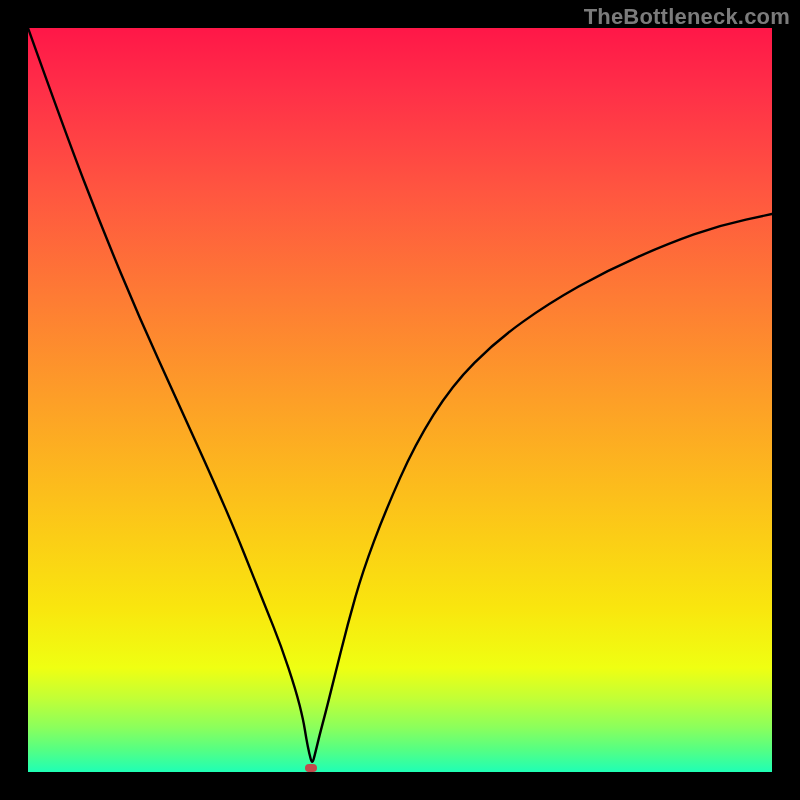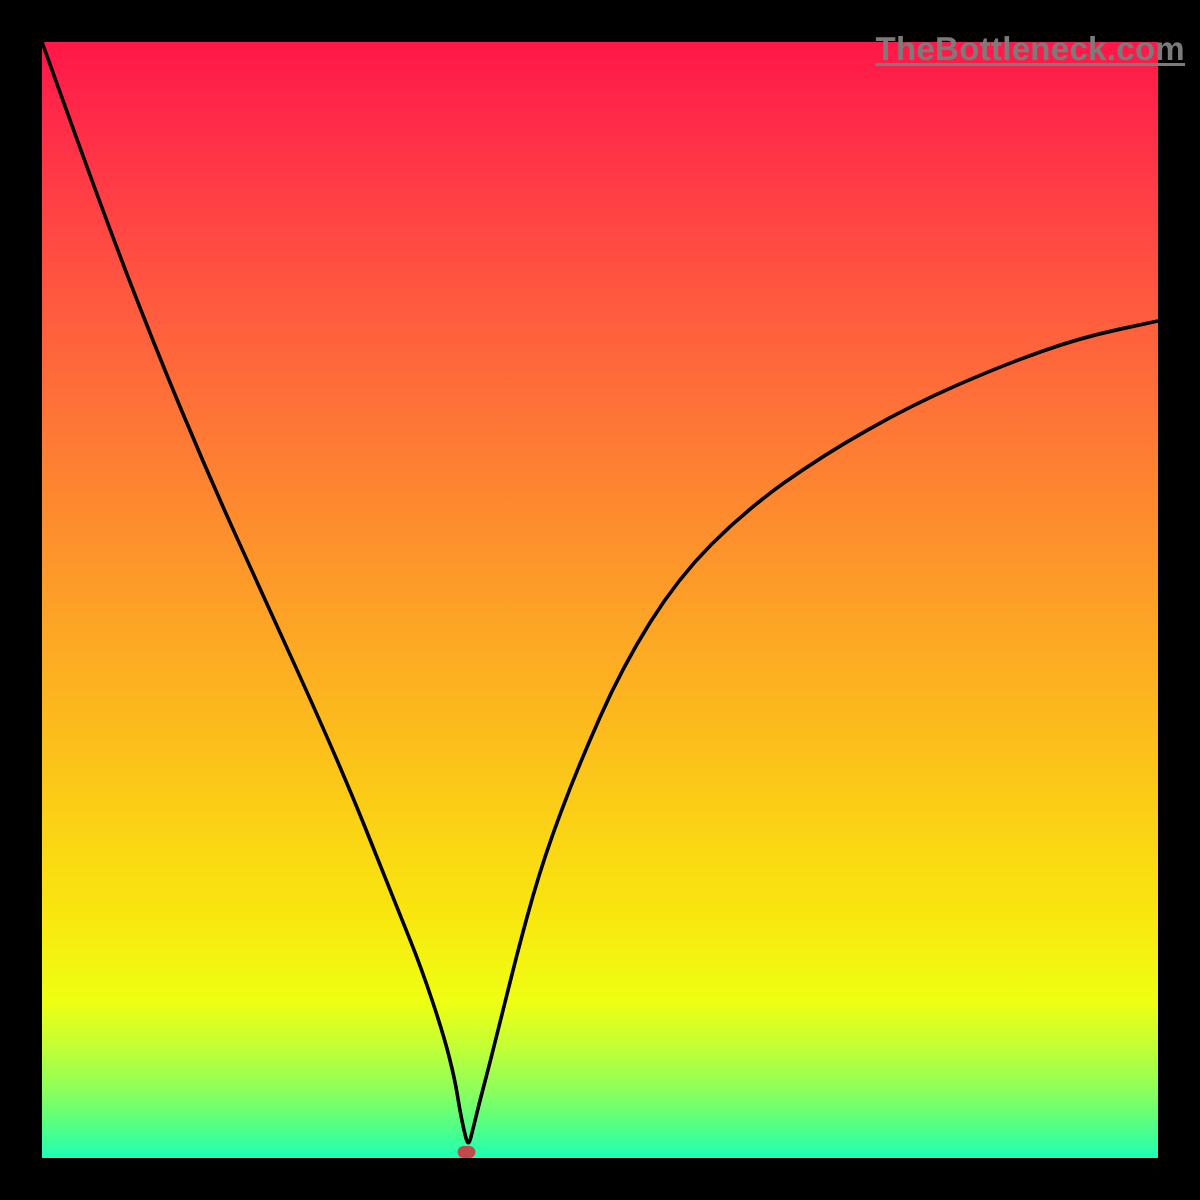--- a/index.html
+++ b/index.html
@@ -35,28 +35,27 @@
       #f9e60e 78%,
       #efff12 86%,
       #c3ff35 90%,
       #8bff5c 94%,
       #55ff83 97%,
       #1fffb5 100%
     );
   }
   .watermark {
     position: absolute;
-    top: 20px;
+    top: 4px;
     right: 10px;
     font-size: 22px;
     font-weight: 600;
     color: #7b7b7b;
     letter-spacing: 0.2px;
     user-select: none;
-    text-decoration: underline;
   }
   svg.curve {
     position: absolute;
     left: 0;
     top: 0;
     width: 744px;
     height: 744px;
   }
   .marker {
     position: absolute;

